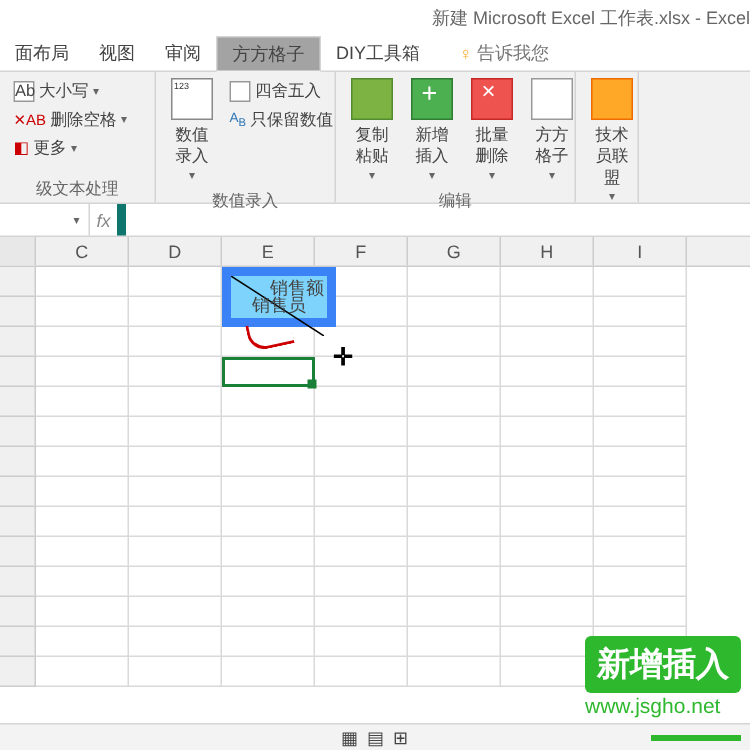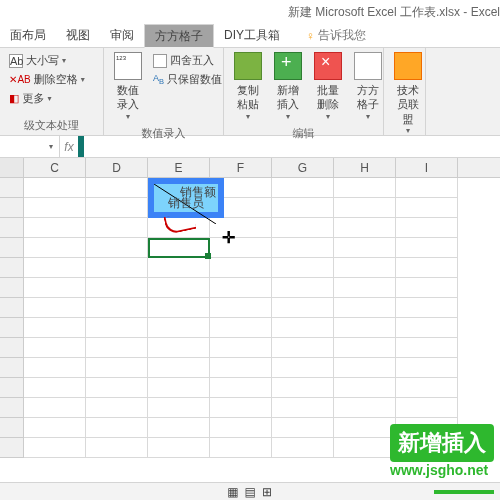--- a/index.html
+++ b/index.html
@@ -43,21 +43,21 @@
 .diag-cell{position:absolute;left:148px;top:0;width:76px;height:40px;border:6px solid #3b82f6;background:#7dd3fc}
 .diag-cell svg{position:absolute;top:0;left:0}
 .t1{position:absolute;right:2px;top:0;font-size:12px}
 .t2{position:absolute;left:14px;bottom:0;font-size:12px}
 .red-mark{position:absolute;left:165px;top:36px;width:30px;height:18px;border-bottom:2px solid #c00;border-left:2px solid #c00;border-radius:0 0 0 12px;transform:rotate(-12deg)}
 .sel{position:absolute;left:148px;top:60px;width:62px;height:20px;border:2px solid #1a7f37;background:rgba(0,0,0,0)}
 .sel::after{content:"";position:absolute;right:-3px;bottom:-3px;width:6px;height:6px;background:#1a7f37}
 .cursor-plus{position:absolute;left:222px;top:50px;font-size:16px;color:#000;font-weight:bold;text-shadow:0 0 2px #fff}
 .watermark{position:absolute;right:6px;bottom:22px;display:flex;align-items:center;gap:4px}
 .wm-badge{background:#2eb82e;color:#fff;font-size:22px;font-weight:bold;padding:4px 8px;border-radius:4px}
-.wm-url{font-size:14px;color:#2eb82e;font-weight:bold}
+.wm-url{font-size:14px;color:#2eb82e;font-weight:normal}
 .status-bar{position:absolute;bottom:0;left:0;right:0;height:18px;background:#f3f3f3;border-top:1px solid #d4d4d4;display:flex;justify-content:flex-end;align-items:center;padding:0 6px;gap:6px}
 .zoom-gap{width:150px}
 .zoom-bar{width:60px;height:4px;background:#2eb82e}
 .tell-bulb{color:#f9a825}
 </style>
 </head>
 <body>
 
 <div class="title-bar">新建 Microsoft Excel 工作表.xlsx - Excel</div>
 

